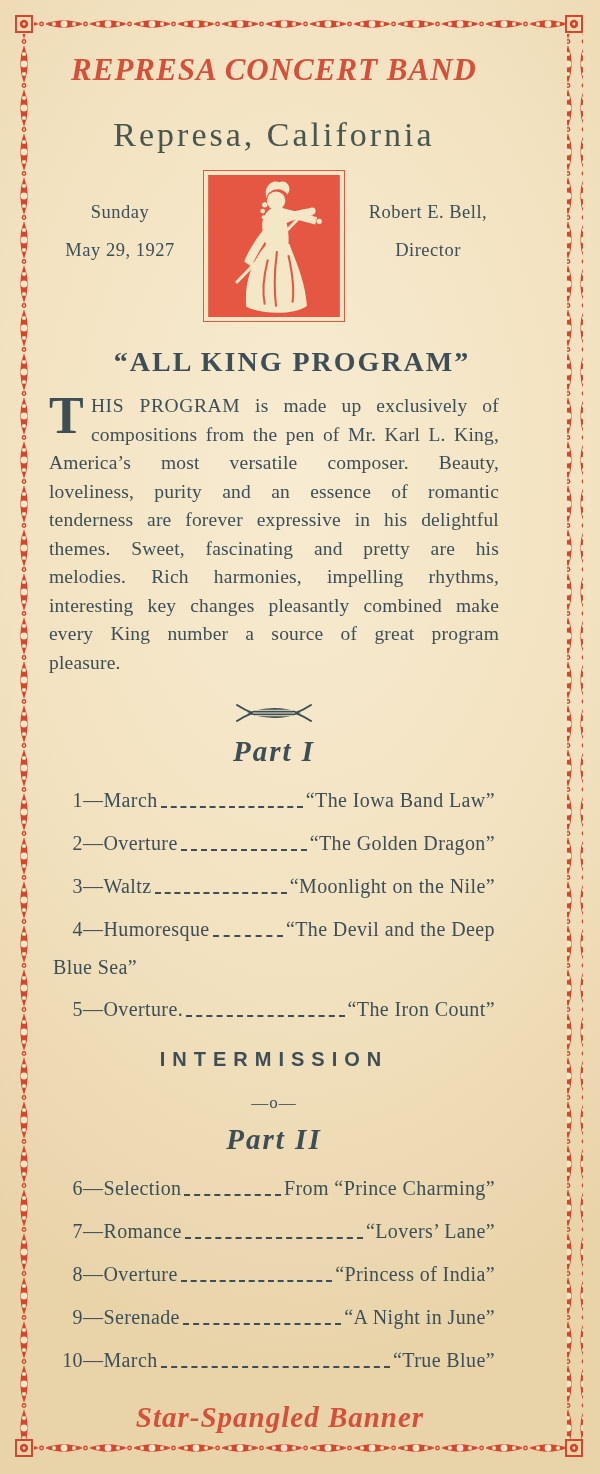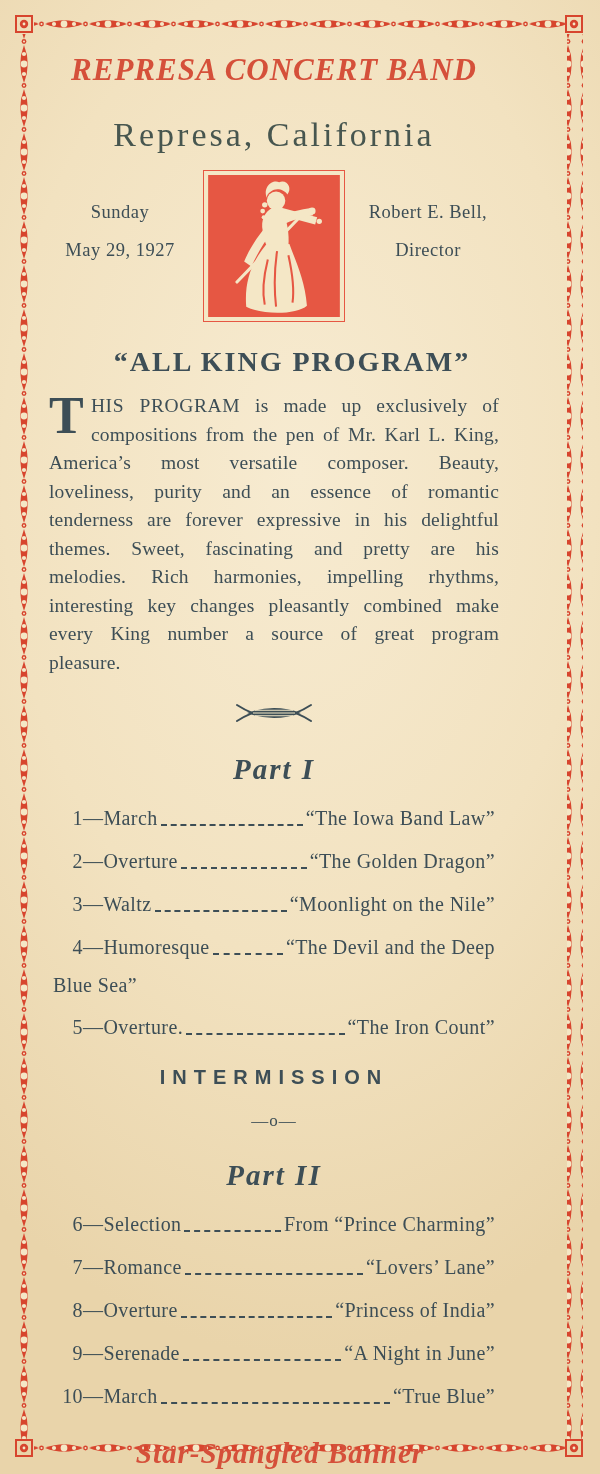--- a/index.html
+++ b/index.html
@@ -92,21 +92,21 @@
   .intro-lead{letter-spacing:.6px;}
 
   .fish-divider{display:flex;justify-content:center;margin-top:24px;}
 
   .part-heading{
     text-align:center;
     font-style:italic;
     font-weight:600;
     font-size:29px;
     letter-spacing:2px;
-    margin-top:28px;
+    margin-top:10px;
   }
 
   .prog-list{width:442px;margin:20px auto 0;}
   .prog-row{
     display:flex;
     align-items:baseline;
     font-size:20px;
     letter-spacing:.4px;
     margin-bottom:18px;
     line-height:25px;

